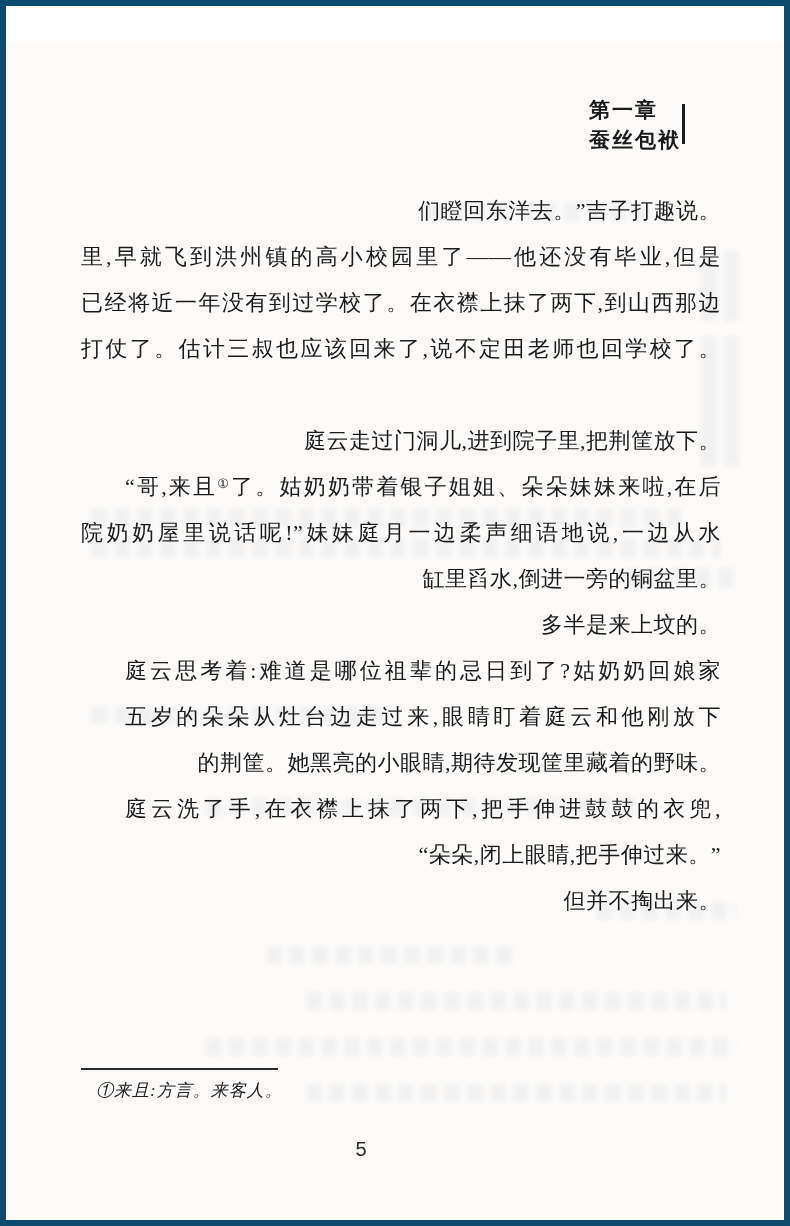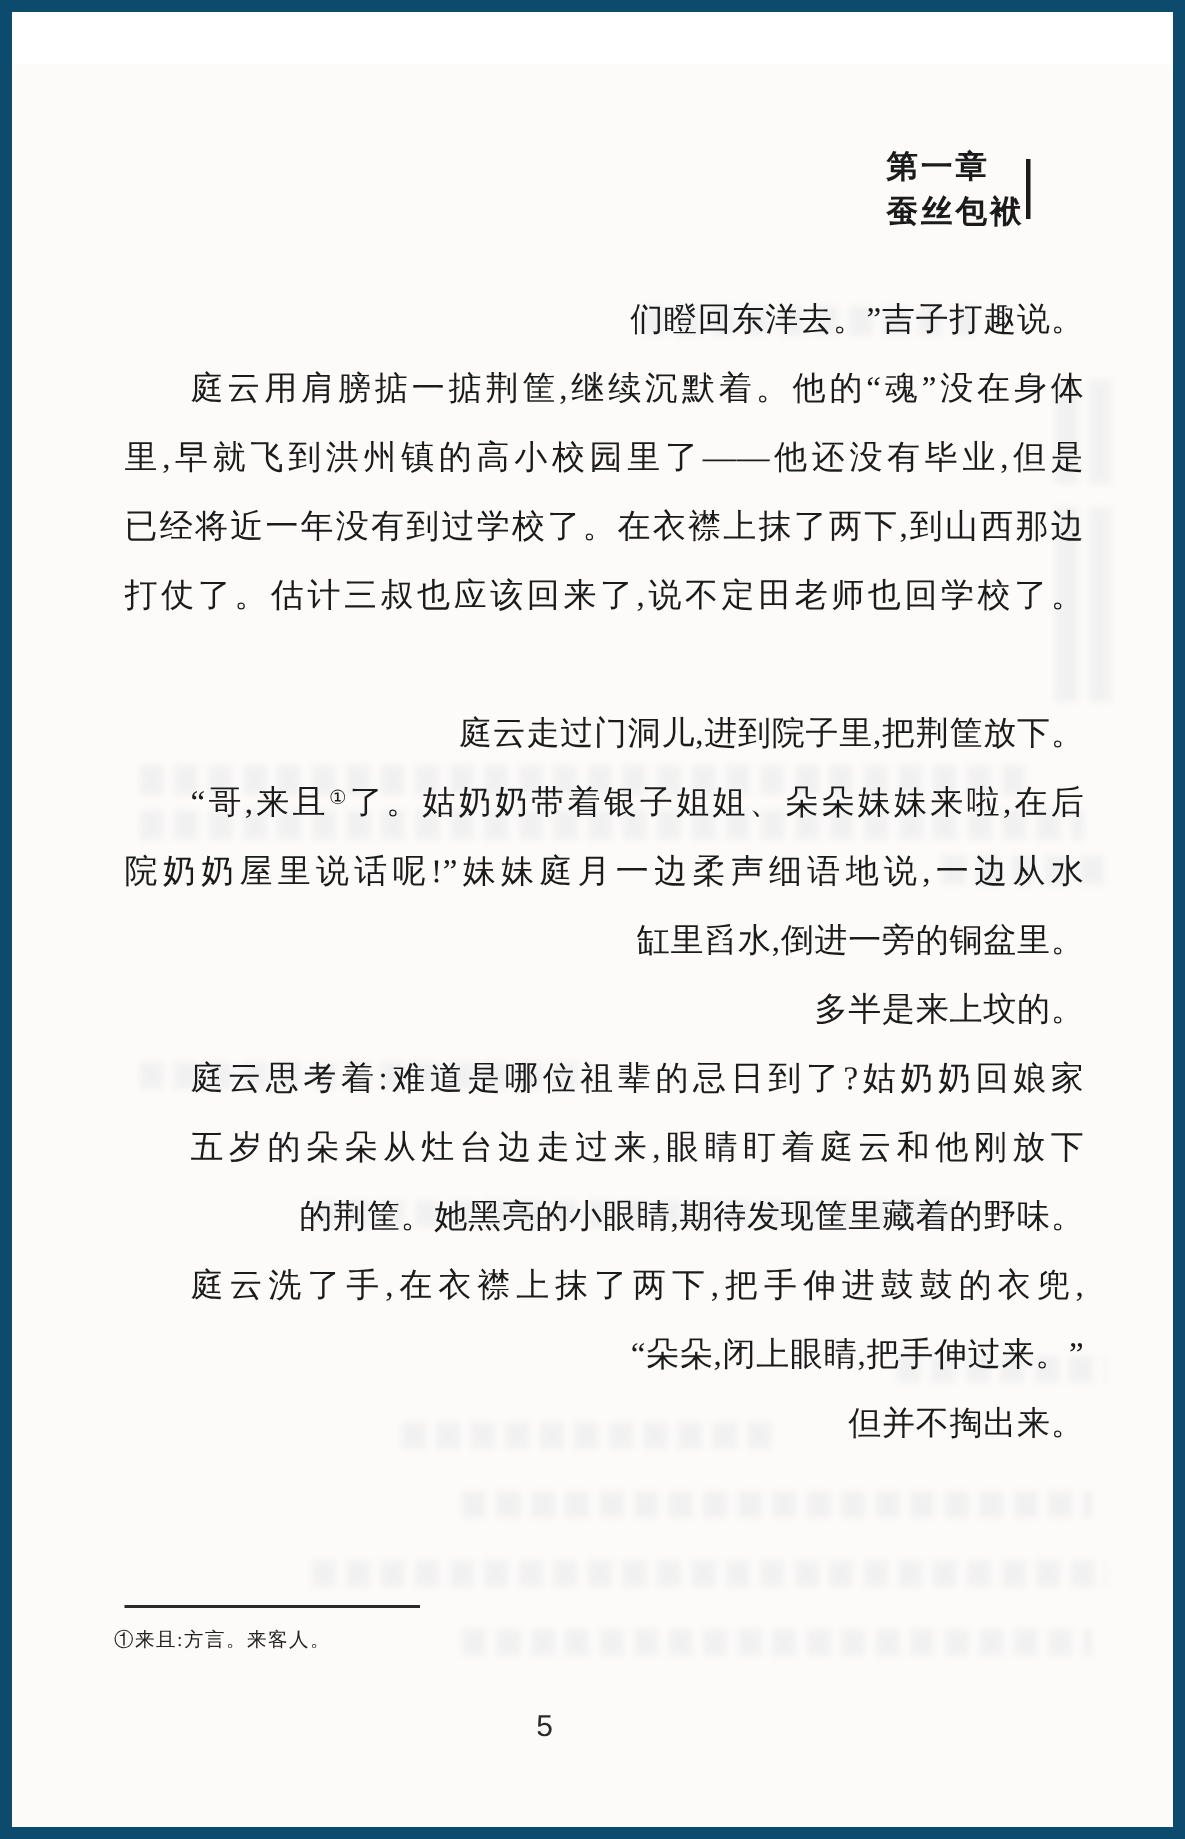--- a/index.html
+++ b/index.html
@@ -1,20 +1,20 @@
 <!DOCTYPE html>
 <html><head>
 <meta charset="utf-8">
 <style>
   html,body{margin:0;padding:0;background:#e8e8e8;}
   .shot{
     position:relative;
     width:790px;height:1226px;
     box-sizing:border-box;
-    border:8px solid #0c4a6e;
+    border:6px solid #0c4a6e;
     background:#ffffff;
     overflow:hidden;
     font-family:"Liberation Serif", serif;
   }
   .scan-page{
     position:absolute;left:0;top:35px;right:0;bottom:0;
     background:#fcfbfa;
   }
   
   .chapter-head{
@@ -41,23 +41,23 @@
   .line.fill{ text-align:justify; text-align-last:justify; white-space:normal; }
   .line.indent{ padding-left:44px; }
   .line.gap{ margin-top:46px; }
   .line sup{ font-size:13px; line-height:0; vertical-align:6px; }
   
   .footnote-rule{
     position:absolute;left:75px;top:1062px;
     width:197px;height:0;border-top:2px solid #2a2a2a;
   }
   .footnote{
-    position:absolute;left:68px;top:1070px;width:640px;
-    font-size:13px;line-height:30px;color:#222;
-    letter-spacing:1px;
+    position:absolute;left:90px;top:1070px;width:640px;
+    font-size:17px;line-height:30px;color:#222;
+    font-style:italic;letter-spacing:1px;
   }
   
   .page-number{
     position:absolute;left:260px;top:1132px;width:190px;
     text-align:center;
     font-family:"Liberation Sans", sans-serif;
     font-size:20px;color:#2b2b2b;
   }
   
   .ghost{
@@ -88,21 +88,20 @@
   <div class="ghost" style="left:300px;top:1078px;width:420px;height:18px;"></div>
 
   <div class="chapter-head">
     <div>第一章</div>
     <div>蚕丝包袱</div>
   </div>
   <div class="chapter-bar"></div>
 
   <div class="body-text">
       <div class="line">们瞪回东洋去。”吉子打趣说。</div>
-      <div class="line indent fill">庭云用肩膀掂一掂荆筐,继续沉默着。他的“魂”没在身体</div>
       <div class="line fill">里,早就飞到洪州镇的高小校园里了——他还没有毕业,但是</div>
       <div class="line fill">已经将近一年没有到过学校了。在衣襟上抹了两下,到山西那边</div>
       <div class="line fill">打仗了。估计三叔也应该回来了,说不定田老师也回学校了。</div>
       <div class="line indent gap">庭云走过门洞儿,进到院子里,把荆筐放下。</div>
       <div class="line indent fill">“哥,来且<sup>①</sup>了。姑奶奶带着银子姐姐、朵朵妹妹来啦,在后</div>
       <div class="line fill">院奶奶屋里说话呢!”妹妹庭月一边柔声细语地说,一边从水</div>
       <div class="line">缸里舀水,倒进一旁的铜盆里。</div>
       <div class="line">多半是来上坟的。</div>
       <div class="line indent fill">庭云思考着:难道是哪位祖辈的忌日到了?姑奶奶回娘家</div>
       <div class="line indent fill">五岁的朵朵从灶台边走过来,眼睛盯着庭云和他刚放下</div>

